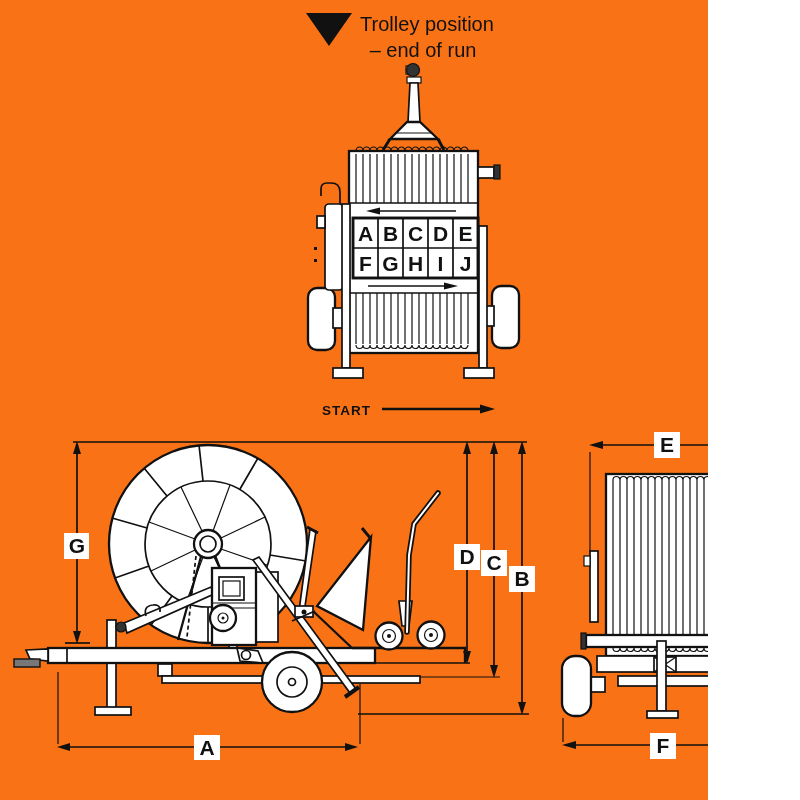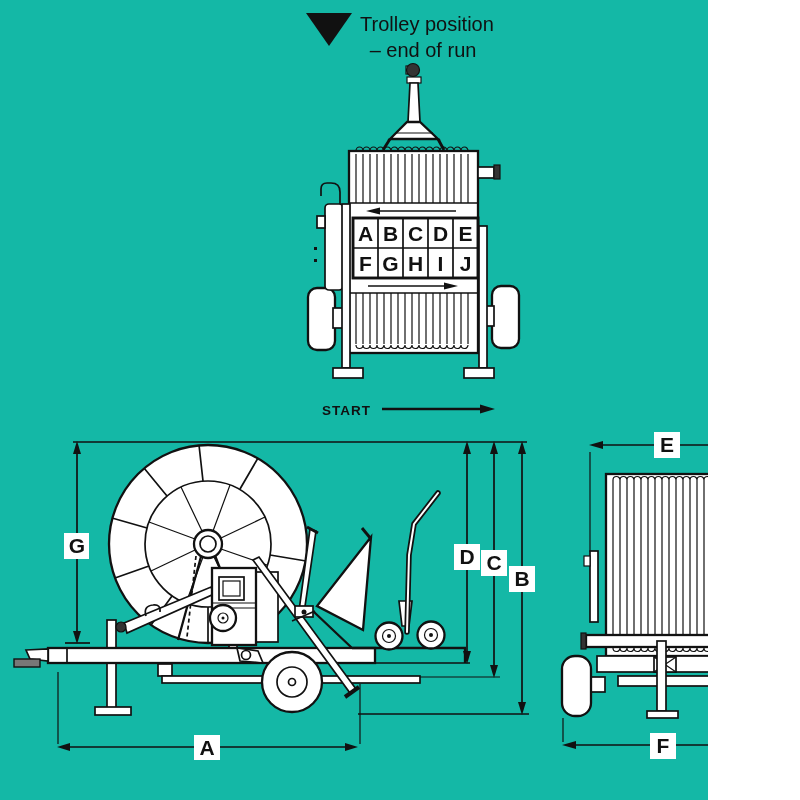--- a/index.html
+++ b/index.html
@@ -1,16 +1,16 @@
 <!DOCTYPE html>
 <html><head>
 <meta charset="utf-8">
 <style>
   html,body{margin:0;padding:0;background:#fff;}
-  .canvas{width:708px;height:800px;background:#14b8a6;position:relative;overflow:hidden;}
+  .canvas{width:708px;height:800px;background:#f97316;position:relative;overflow:hidden;}
   svg{display:block;}
   .ln{stroke:#111;fill:none;}
   .wh{stroke:#111;fill:#fff;}
   .bk{fill:#111;stroke:none;}
   .gy{fill:#777;stroke:#111;stroke-width:1.4;}
   .dk{fill:#333;stroke:#111;stroke-width:1.2;}
   .t{stroke-width:1.2;}
   .m{stroke-width:1.7;}
   .h{stroke-width:2.3;}
   .hh{stroke-width:2.9;}

